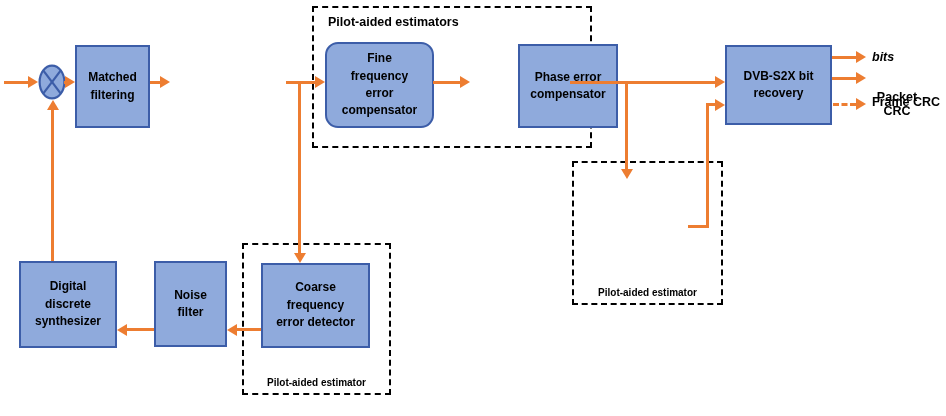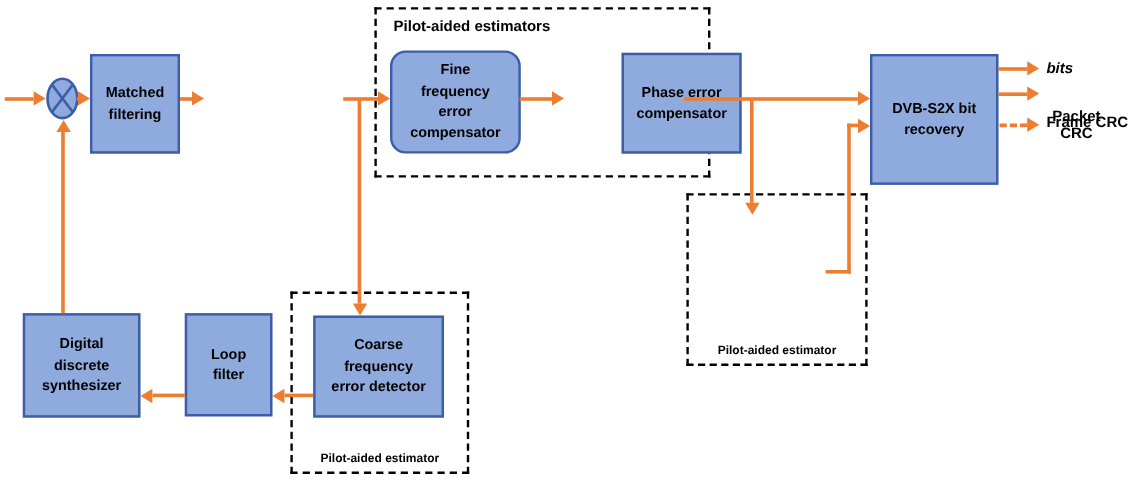--- a/index.html
+++ b/index.html
@@ -74,31 +74,31 @@
   <div class="block" style="left:325px;top:42px;width:109px;height:86px;border-radius:13px;">
     <span class="block-label">Fine
 frequency
 error
 compensator</span>
   </div>
   <div class="block" style="left:470px;top:44px;width:100px;height:84px;margin-left:48px;">
     <span class="block-label">Phase error
 compensator</span>
   </div>
-  <div class="block" style="left:725px;top:45px;width:107px;height:109px;">
+  <div class="block" style="left:725px;top:45px;width:107px;height:80px;">
     <span class="block-label">DVB-S2X bit
 recovery</span>
   </div>
   <div class="block" style="left:261px;top:263px;width:109px;height:85px;">
     <span class="block-label">Coarse
 frequency
 error detector</span>
   </div>
   <div class="block" style="left:154px;top:261px;width:73px;height:86px;">
-    <span class="block-label">Loop
+    <span class="block-label">Noise
 filter</span>
   </div>
   <div class="block" style="left:19px;top:261px;width:98px;height:87px;">
     <span class="block-label">Digital
 discrete
 synthesizer</span>
   </div>
 
   <div class="lh" style="left:4px;top:81px;width:24px;"></div>
   <div class="ah r" style="left:28px;top:76px;"></div>

